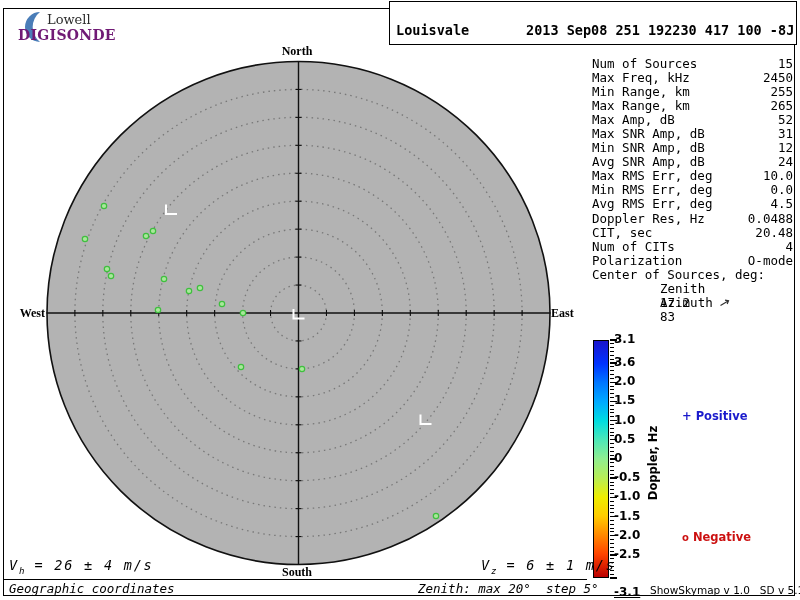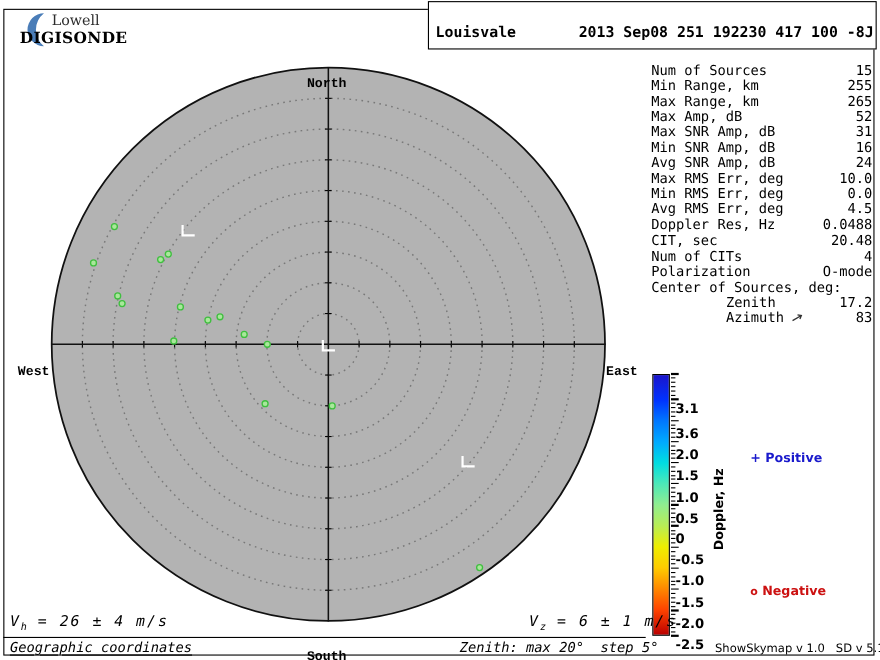--- a/index.html
+++ b/index.html
@@ -11,33 +11,33 @@
   .hdr-line{position:absolute;left:6px;white-space:pre;font-weight:bold;font-size:13.5px;letter-spacing:0;}
   #hdr-labels{top:3px;}
   #hdr-values{top:20px;}
   
   #logo{left:16px;top:9px;width:150px;height:36px;}
   #logo-lowell{position:absolute;left:31px;top:3px;font-family:"DejaVu Serif","Liberation Serif",serif;font-size:13px;color:#2b2b2b;}
   #logo-digisonde{position:absolute;left:2px;top:18px;font-family:"DejaVu Serif","Liberation Serif",serif;font-weight:bold;font-size:14px;letter-spacing:0.3px;}
   
   #stats-panel{left:592px;top:57px;width:201px;font-size:12.5px;}
   .stat-row{display:flex;justify-content:space-between;height:14.05px;line-height:14.05px;white-space:pre;}
-  .stat-row.indent{padding-left:68px;}
+  .stat-row.indent{padding-left:68px;flex-direction:column;}
   .stat-label{white-space:pre;}
   .stat-value{white-space:pre;}
   
-  .compass{font-family:Liberation Mono, monospace;font-weight:bold;font-size:12px;margin-top:25px;}
+  .compass{font-family:Liberation Serif, serif;font-weight:bold;font-size:12px;}
   #lbl-north{left:297px;top:44px;transform:translateX(-50%);}
   #lbl-south{left:297px;top:565px;transform:translateX(-50%);}
   #lbl-west{left:45px;top:306px;transform:translateX(-100%);}
   #lbl-east{left:551px;top:306px;}
   
   #colorbar{left:593px;top:340px;width:16px;height:238px;border:1px solid #000;box-sizing:border-box;}
   .cb-tick{position:absolute;background:#000;height:1.4px;}
-  .cb-label{position:absolute;left:614px;font-family:"DejaVu Sans","Liberation Sans",sans-serif;font-weight:bold;font-size:12px;margin-top:32px;}
+  .cb-label{position:absolute;left:614px;font-family:"DejaVu Sans","Liberation Sans",sans-serif;font-weight:bold;font-size:12px;}
   #doppler-label{left:653px;top:463px;transform:translate(-50%,-50%) rotate(-90deg);
     font-family:"DejaVu Sans","Liberation Sans",sans-serif;font-weight:bold;font-size:11.5px;white-space:pre;}
   
   .legend{font-family:"DejaVu Sans","Liberation Sans",sans-serif;font-weight:bold;font-size:11.5px;white-space:pre;}
   #legend-positive{left:666px;top:395px;}
   #legend-negative{left:666px;top:516px;}
   #legend-negative .sym{font-size:10px;}
   
   .footer-text{white-space:pre;}
   #vh-text{left:9px;top:557px;font-style:italic;font-size:13.5px;letter-spacing:1.8px;}
@@ -118,34 +118,35 @@
       <path d="M 166 204.5 L 166 214 L 177 214" stroke="#ffffff" stroke-width="2" fill="none"></path>
       <path d="M 293.5 309 L 293.5 318.5 L 304.5 318.5" stroke="#ffffff" stroke-width="2" fill="none"></path>
       <path d="M 420.5 414.5 L 420.5 424 L 431.5 424" stroke="#ffffff" stroke-width="2" fill="none"></path>
     </svg>
 
   <div id="logo" class="abs">
     <svg width="30" height="36" style="position:absolute;left:0;top:0">
       <path id="crescent-path" d="M 24 3 A 15 15 0 1 0 24 33 A 19 19 0 0 1 24 3 Z" fill="#4a7db8"></path>
     </svg>
     <div id="logo-lowell" style="color: rgb(43, 43, 43);">Lowell</div>
-    <div id="logo-digisonde" style="color: #000000;">DIGISONDE</div>
+    <div id="logo-digisonde" style="color: #701a75;">DIGISONDE</div>
   </div>
 
   <div id="header-box" class="abs">
     <div id="hdr-values" class="hdr-line">Louisvale       2013 Sep08 251 192230 417 100 -8J</div>
   </div>
 
   <div id="stats-panel" class="abs">
       <div class="stat-row"><span class="stat-label">Num of Sources</span><span class="stat-value">15</span></div>
+      <div class="stat-row"><span class="stat-label">Max Freq, kHz</span><span class="stat-value">2450</span></div>
       <div class="stat-row"><span class="stat-label">Min Range, km</span><span class="stat-value">255</span></div>
       <div class="stat-row"><span class="stat-label">Max Range, km</span><span class="stat-value">265</span></div>
       <div class="stat-row"><span class="stat-label">Max Amp, dB</span><span class="stat-value">52</span></div>
       <div class="stat-row"><span class="stat-label">Max SNR Amp, dB</span><span class="stat-value">31</span></div>
-      <div class="stat-row"><span class="stat-label">Min SNR Amp, dB</span><span class="stat-value">16</span></div>
+      <div class="stat-row"><span class="stat-label">Min SNR Amp, dB</span><span class="stat-value">12</span></div>
       <div class="stat-row"><span class="stat-label">Avg SNR Amp, dB</span><span class="stat-value">24</span></div>
       <div class="stat-row"><span class="stat-label">Max RMS Err, deg</span><span class="stat-value">10.0</span></div>
       <div class="stat-row"><span class="stat-label">Min RMS Err, deg</span><span class="stat-value">0.0</span></div>
       <div class="stat-row"><span class="stat-label">Avg RMS Err, deg</span><span class="stat-value">4.5</span></div>
       <div class="stat-row"><span class="stat-label">Doppler Res, Hz</span><span class="stat-value">0.0488</span></div>
       <div class="stat-row"><span class="stat-label">CIT, sec</span><span class="stat-value">20.48</span></div>
       <div class="stat-row"><span class="stat-label">Num of CITs</span><span class="stat-value">4</span></div>
       <div class="stat-row"><span class="stat-label">Polarization</span><span class="stat-value">O-mode</span></div>
       <div class="stat-row"><span class="stat-label">Center of Sources, deg:</span><span class="stat-value"></span></div>
       <div class="stat-row indent"><span class="stat-label">Zenith</span><span class="stat-value">17.2</span></div>

